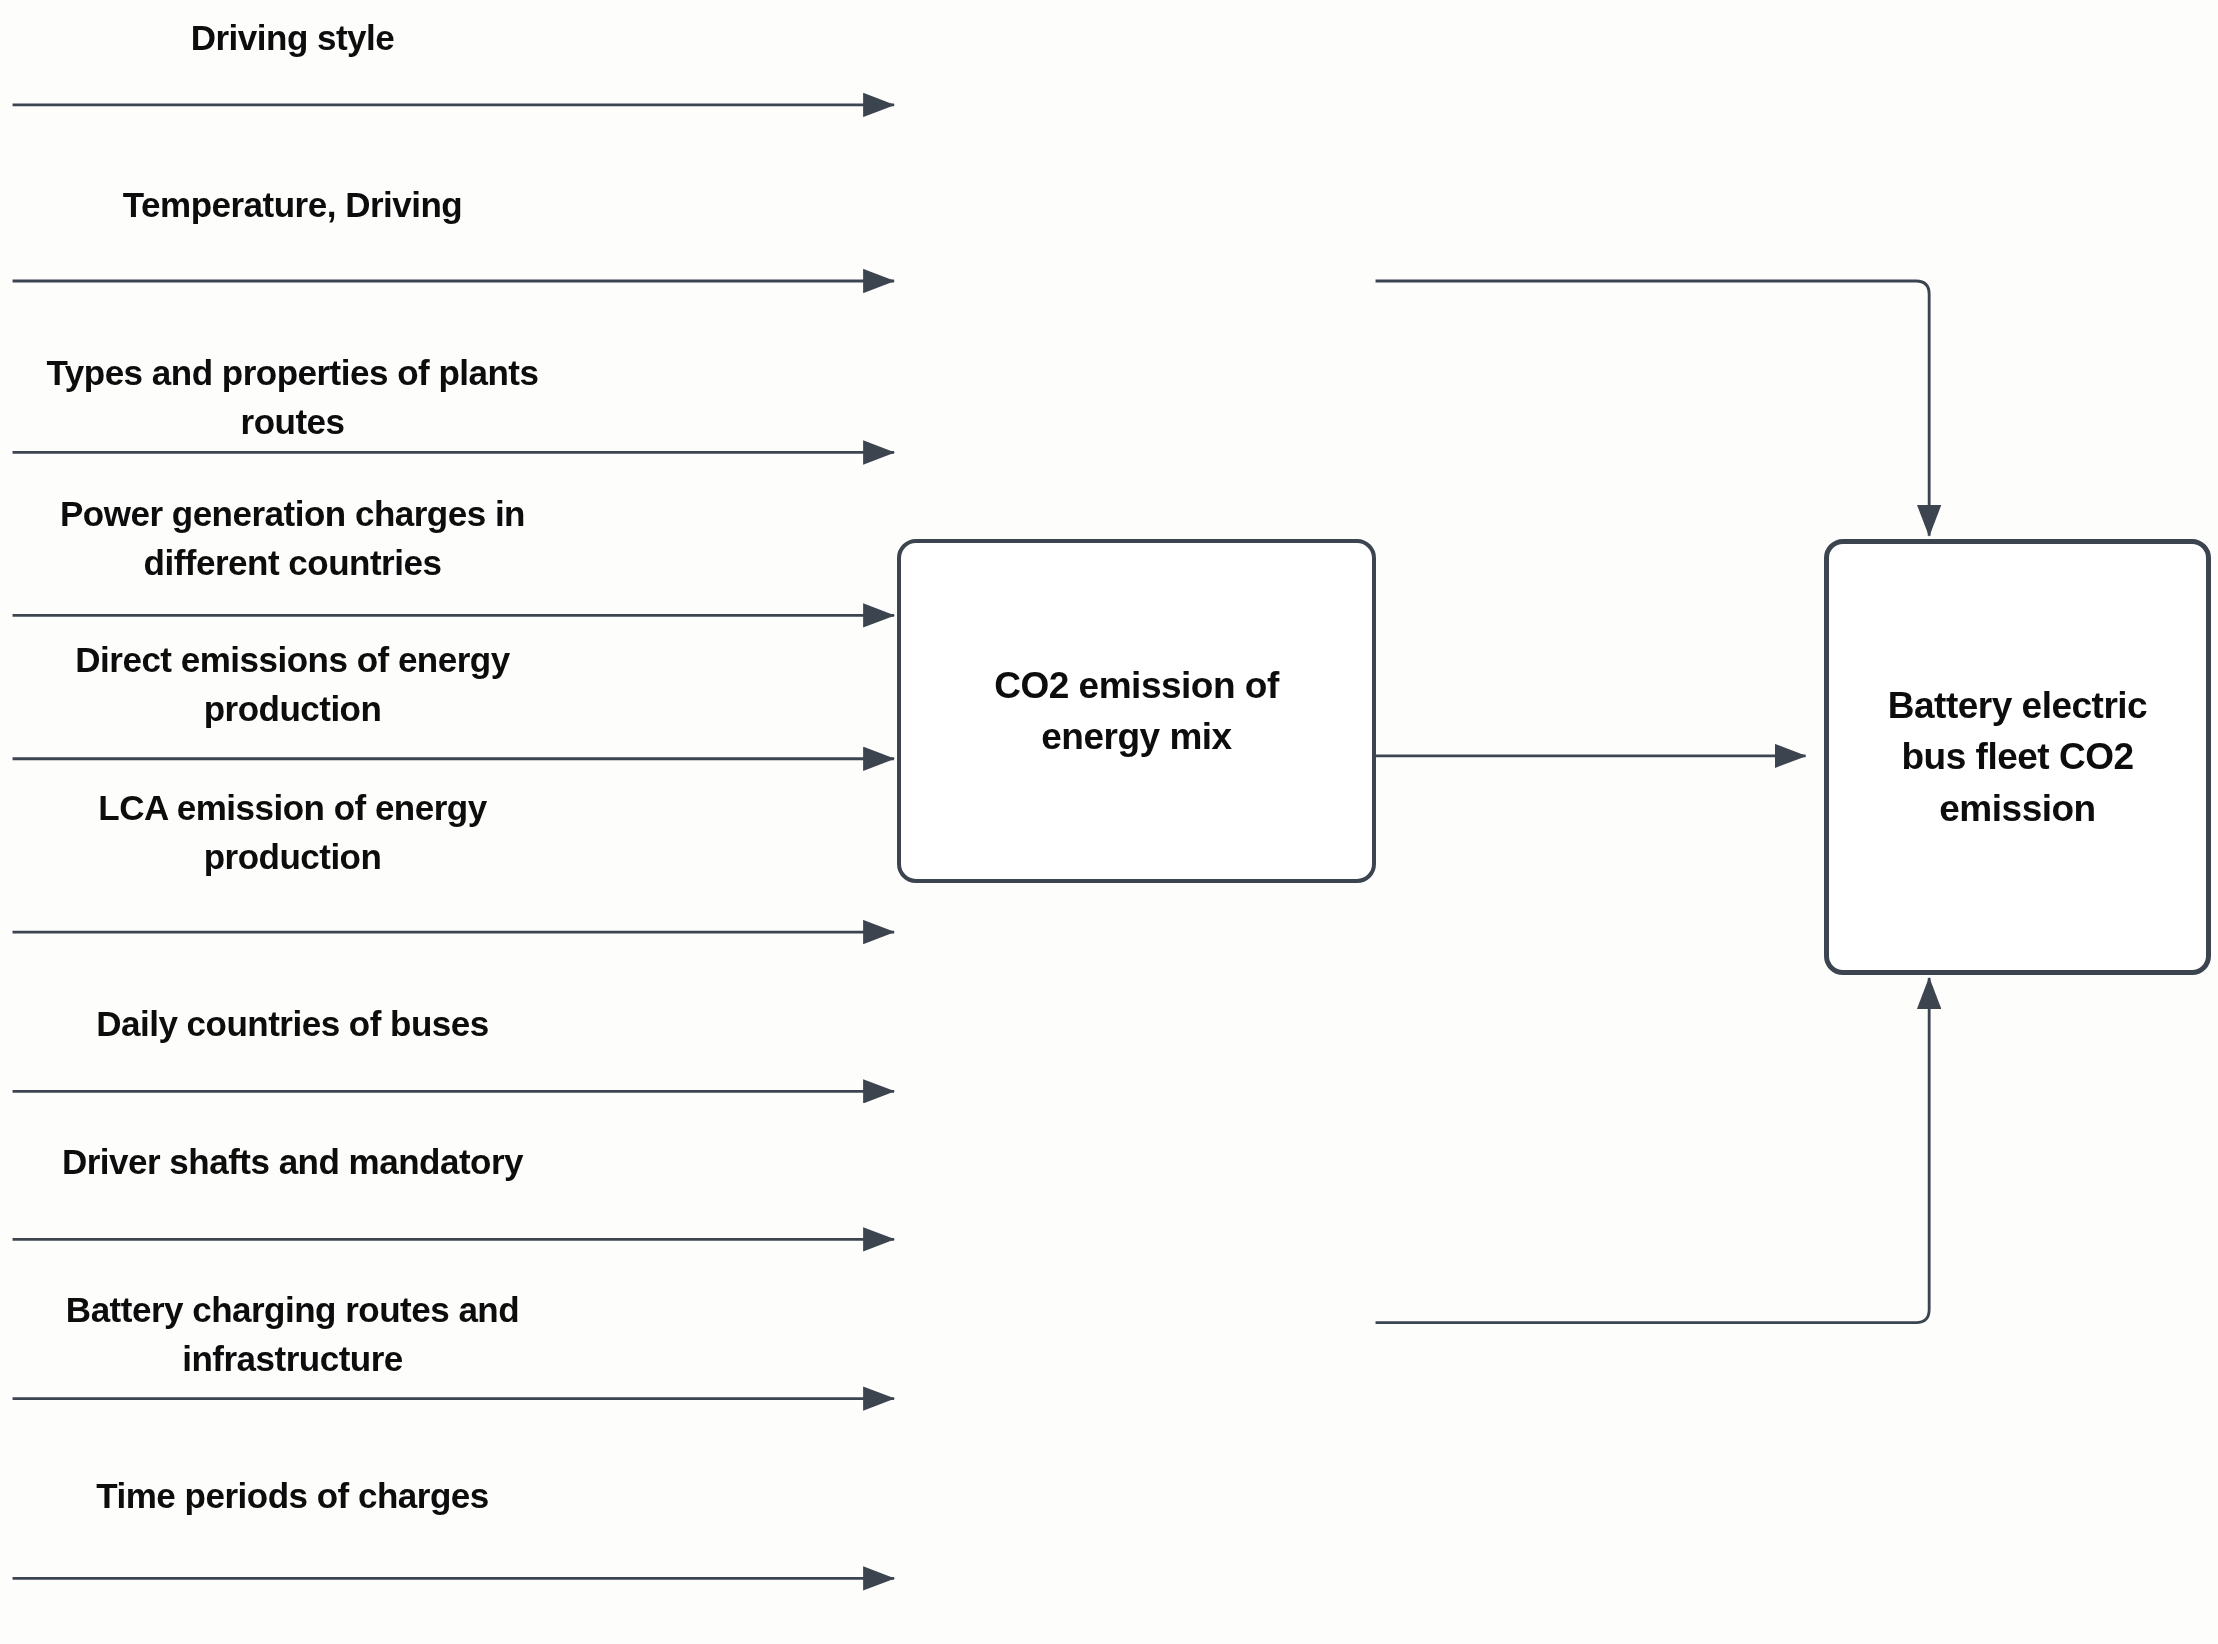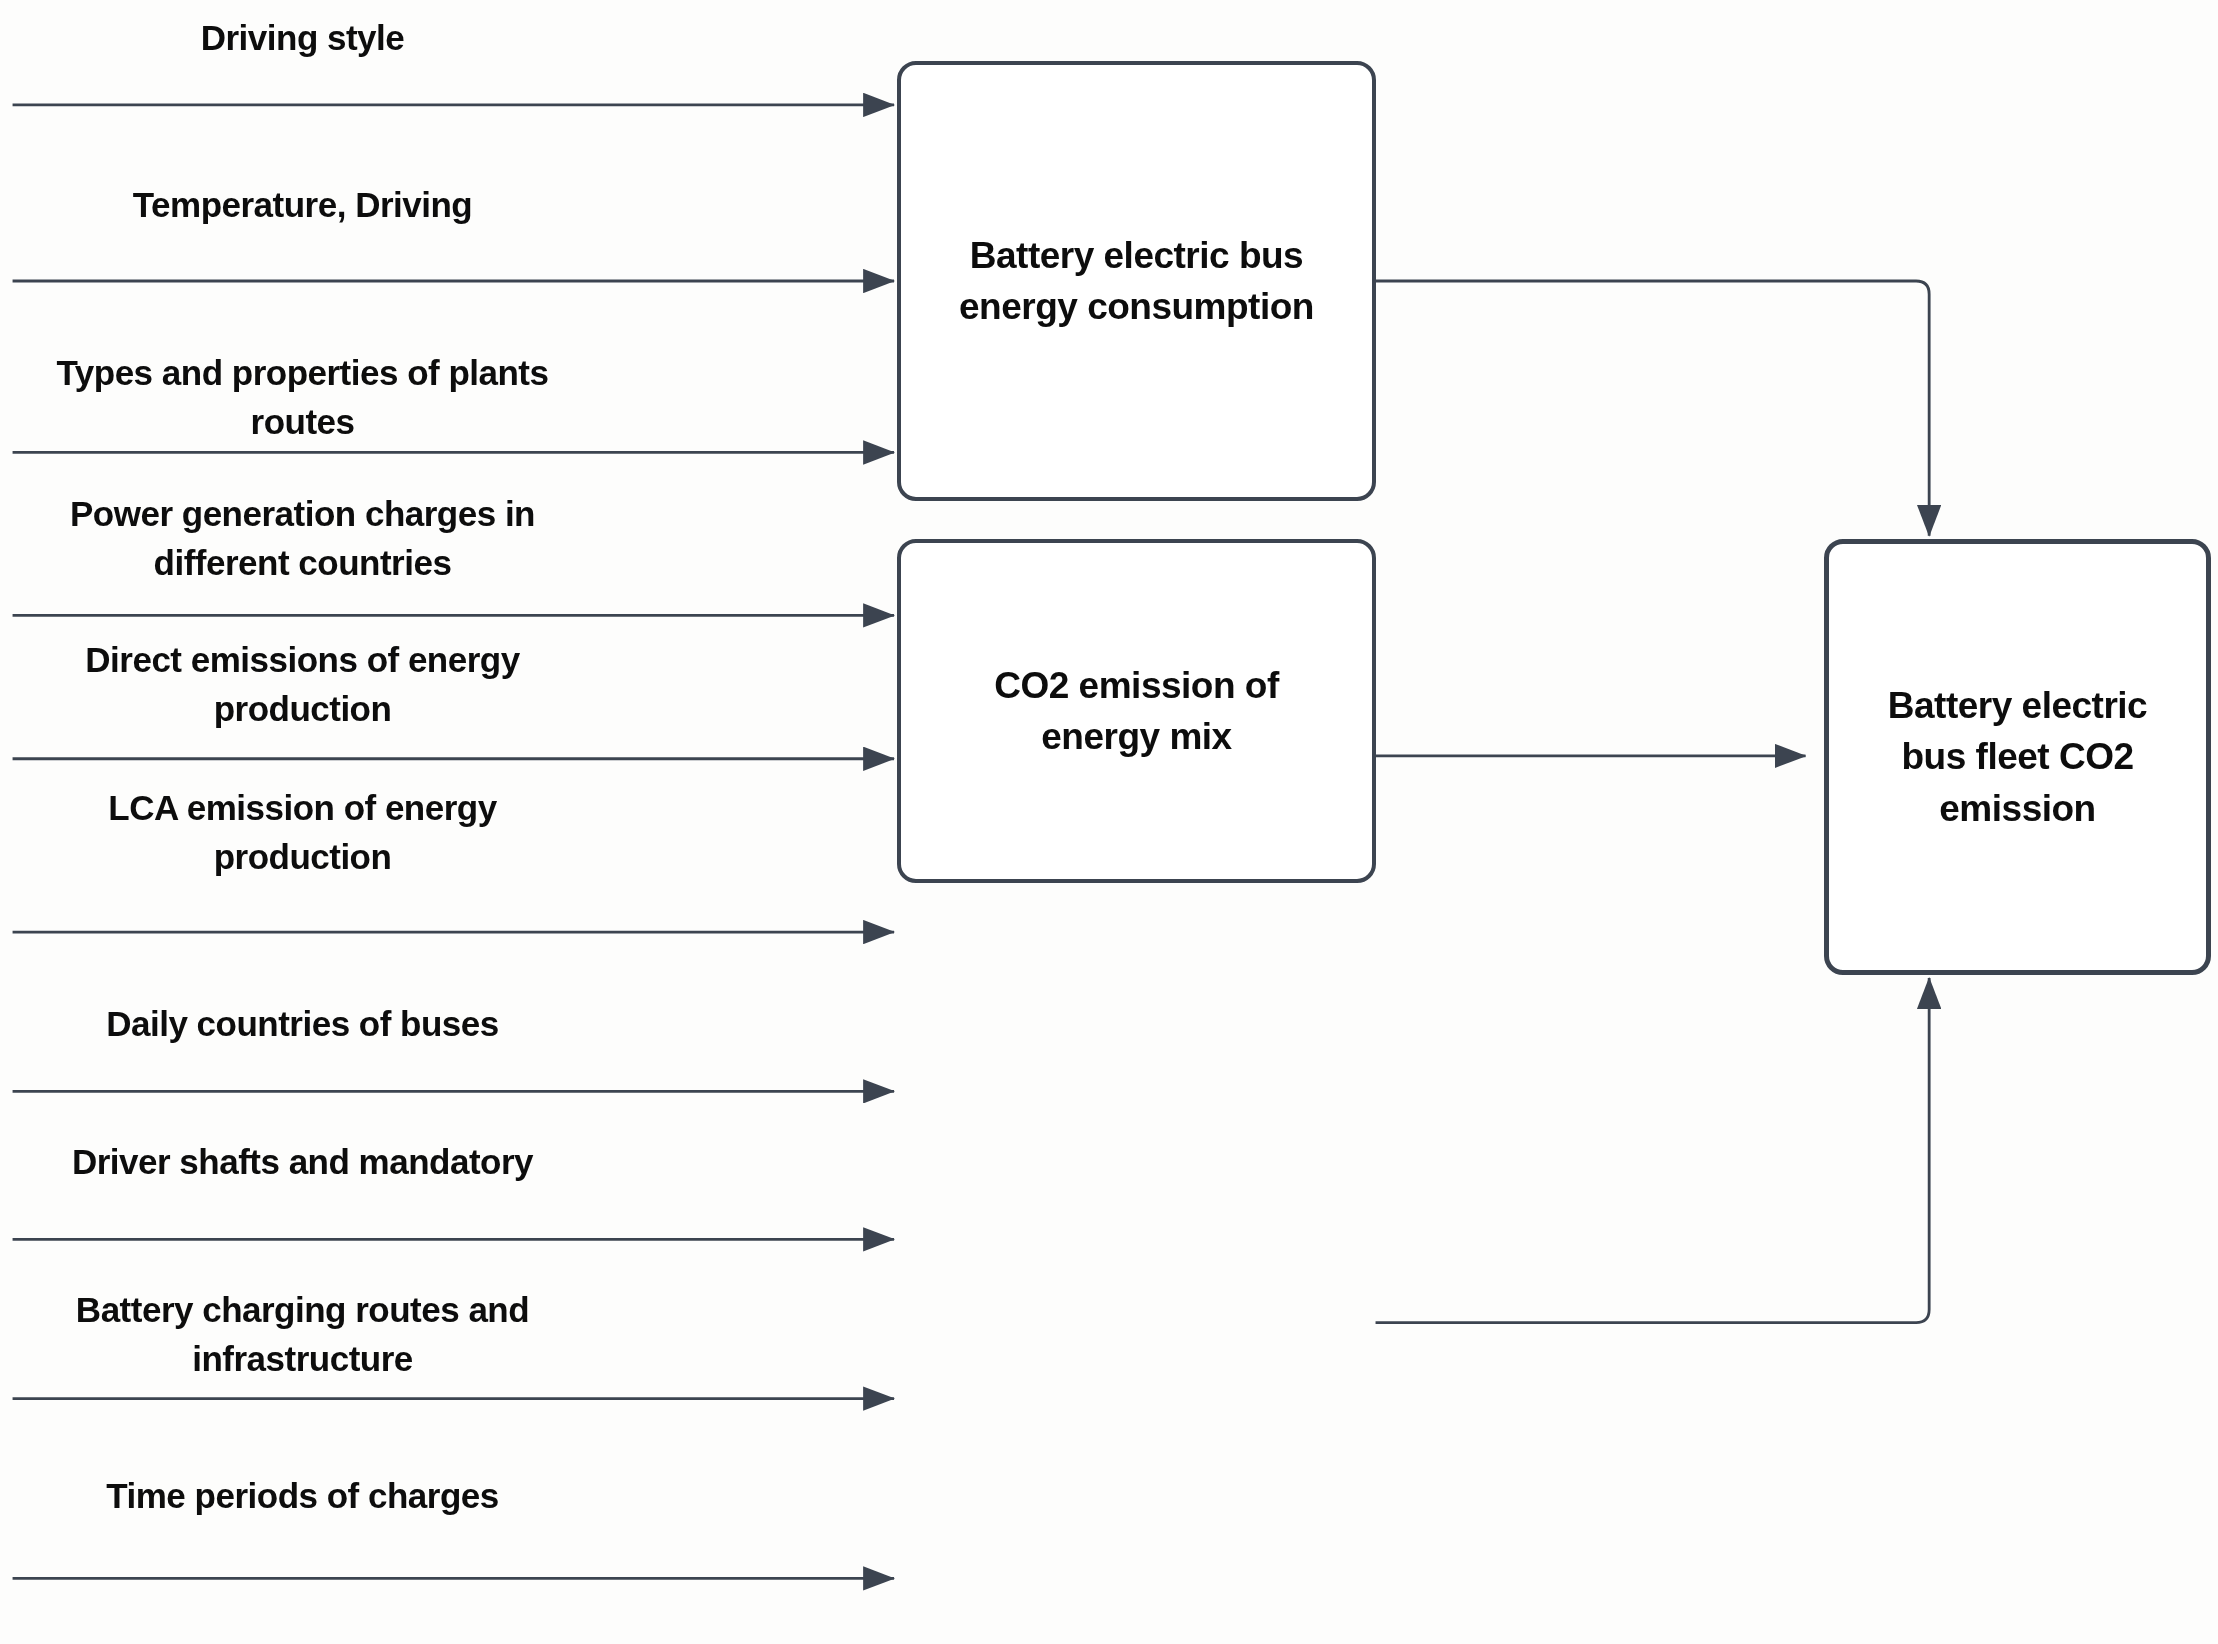--- a/index.html
+++ b/index.html
@@ -39,21 +39,21 @@
     text-align: center;
     font-weight: 700;
     font-size: 37px;
     line-height: 1.38;
     letter-spacing: -0.5px;
     white-space: pre-line;
   }
   .node.result { border-width: 5.6px; margin-left: 16px; }
   .input-label {
     position: absolute;
-    left: 12px;
+    left: 2px;
     width: 581px;
     text-align: center;
     font-weight: 700;
     font-size: 35px;
     line-height: 49px;
     letter-spacing: -0.5px;
     white-space: pre-line;
   }
 </style>
 </head>
@@ -94,22 +94,20 @@
 production</div>
       <div class="input-label" style="top: 783px;">LCA emission of energy
 production</div>
       <div class="input-label" style="top: 999px;">Daily countries of buses</div>
       <div class="input-label" style="top: 1137px;">Driver shafts and mandatory</div>
       <div class="input-label" style="top: 1285px;">Battery charging routes and
 infrastructure</div>
       <div class="input-label" style="top: 1471px;">Time periods of charges</div>
     </div>
 
-  <div class="node" style="left: 897px; top: 61px; width: 479px; height: 440px;">Battery electric bus
-energy consumption</div>
 
   <div class="node" style="left: 897px; top: 539px; width: 479px; height: 344px;">CO2 emission of
 energy mix</div>
 
 
   <div class="node result" style="left: 1808px; top: 539px; width: 387px; height: 436px;">Battery electric
 bus fleet CO2
 emission</div>
 
 </div>

